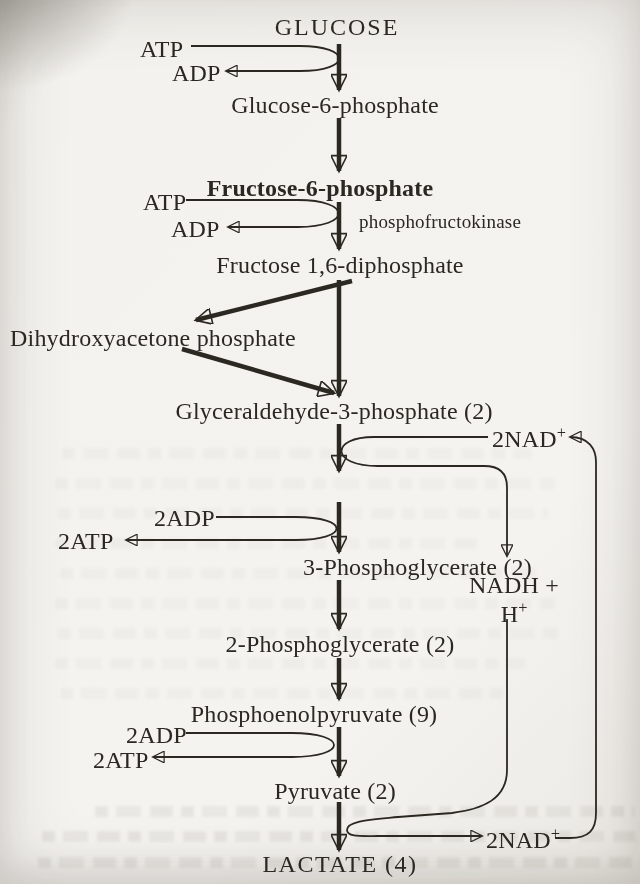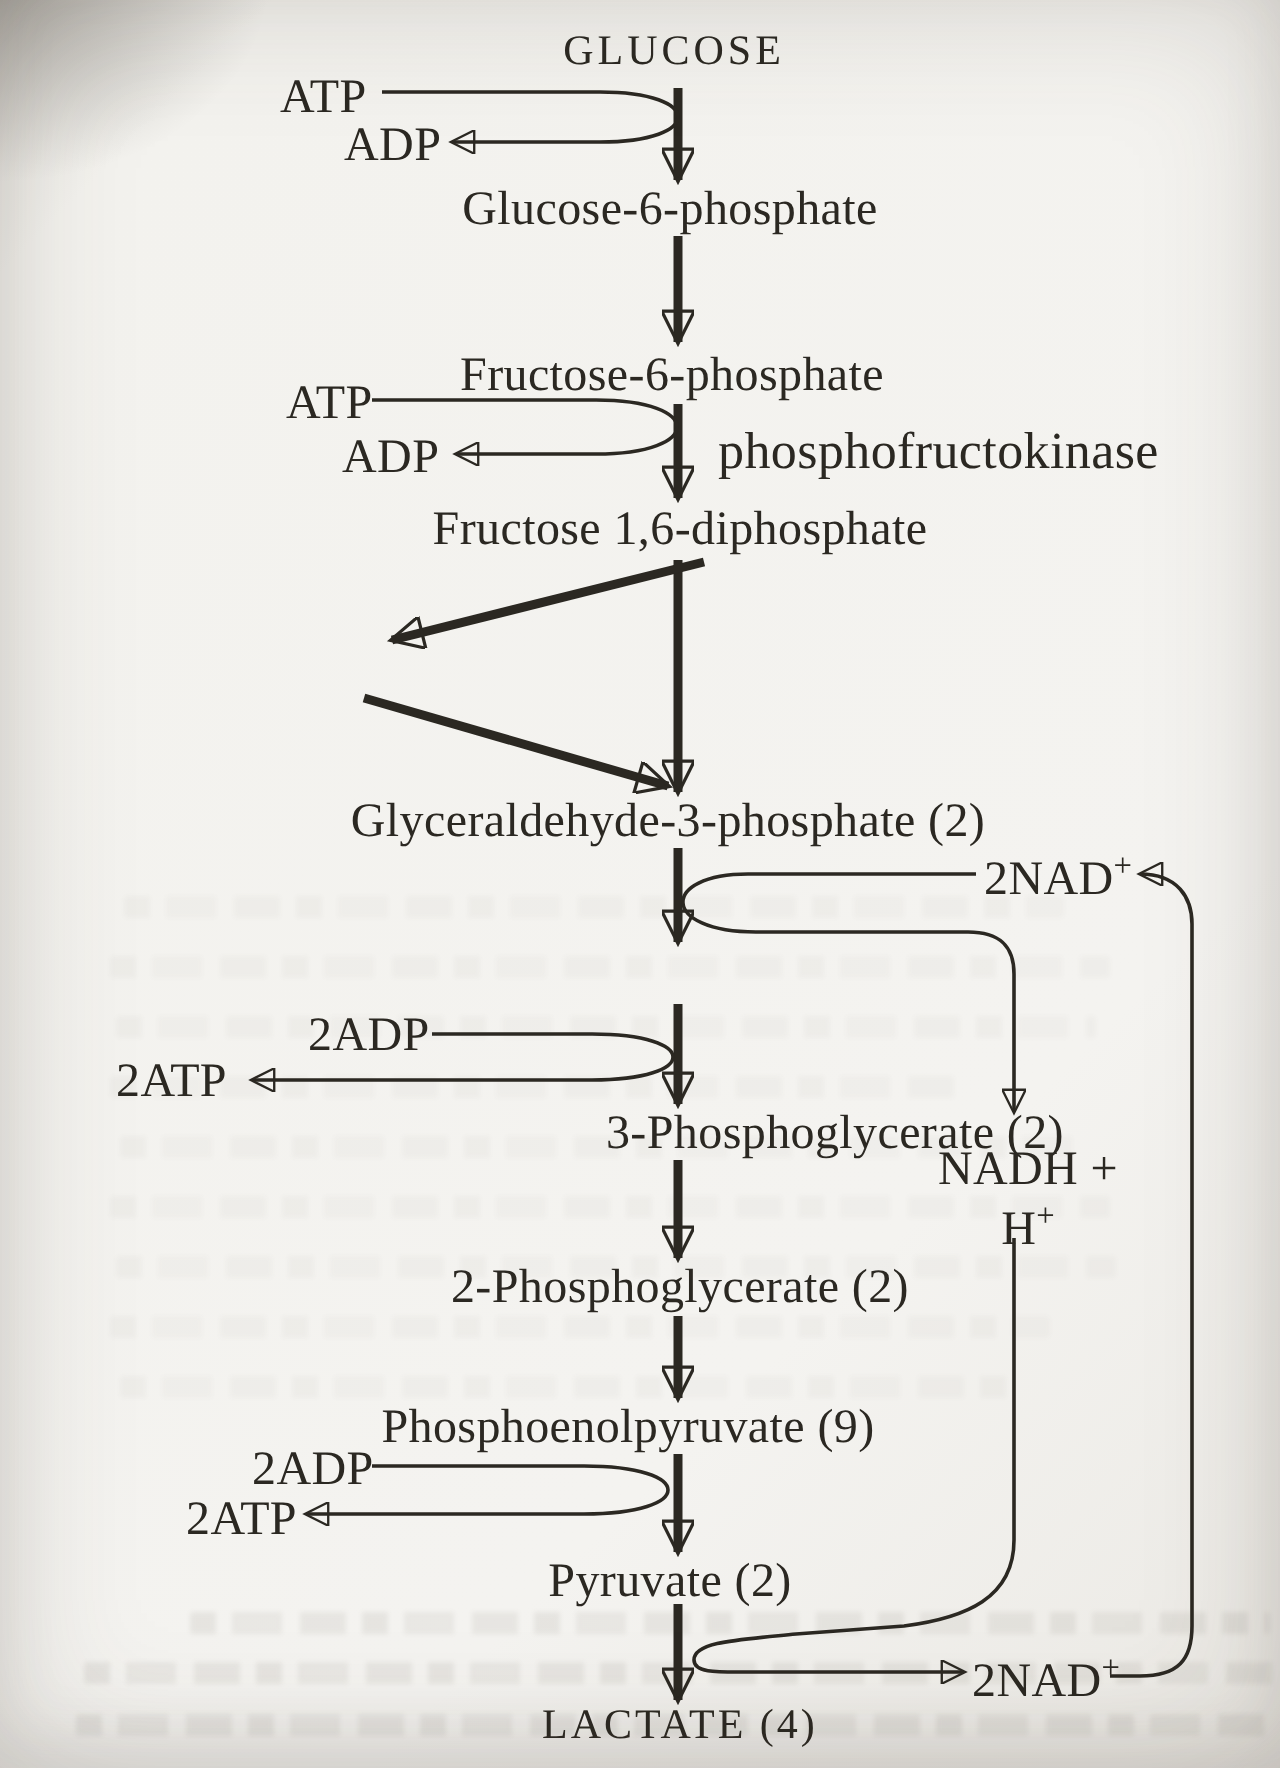--- a/index.html
+++ b/index.html
@@ -24,21 +24,21 @@
   .lines path{fill:none;stroke:#2b2822;}
   .thick{stroke-width:4.5px;}
   .thin{stroke-width:1.8px;stroke:#35322b;}
   .lbl{
     position:absolute;
     font-size:24px;line-height:1.12;
     white-space:nowrap;
     letter-spacing:.2px;
   }
   .center{width:400px;text-align:center;white-space:nowrap;}
-  .caps{font-size:21px;letter-spacing:2px;}
+  .caps{font-size:24px;letter-spacing:2px;}
   sup{font-size:68%;vertical-align:super;letter-spacing:0;}
   .nadh-block{width:118px;text-align:center;white-space:normal;}
   .ghost{
     position:absolute;height:11px;border-radius:2px;
     filter:blur(1.4px);
     background:repeating-linear-gradient(90deg,
       rgba(96,90,78,.55) 0 13px, rgba(96,90,78,0) 13px 21px,
       rgba(96,90,78,.45) 21px 46px, rgba(96,90,78,0) 46px 55px,
       rgba(96,90,78,.5) 55px 78px, rgba(96,90,78,0) 78px 86px);
     pointer-events:none;
@@ -91,30 +91,31 @@
     <path class="thin" d="M186 200 H298 C352 200 352 227 298 227 H228" marker-end="url(#ms)"></path>
     <path class="thin" d="M216 517 H296 C350 517 350 540 296 540 H126" marker-end="url(#ms)"></path>
     <path class="thin" d="M186 733 H292 C348 733 348 757 292 757 H153" marker-end="url(#ms)"></path>
     <path class="thin" d="M488 437 H374 C330 437 330 466 378 466 H484 C501 466 507 474 507 487 V556" marker-end="url(#ms)"></path>
     <path class="thin" d="M507 619 V770 C507 799 483 809 452 813 L398 817 C368 820 347 821 347 830 C347 837 360 836 378 836 H482" marker-end="url(#ms)"></path>
     <path class="thin" d="M555 838 H570 C589 838 596 830 596 813 V462 C596 449 589 437 570 437" marker-end="url(#ms)"></path>
   </svg>
 
   <div class="lbl center caps" style="left:137px;top:14px;">GLUCOSE</div>
   <div class="lbl center" style="left:135px;top:92px;text-align:center;">Glucose-6-phosphate</div>
-  <div class="lbl center" style="left:136px;top:175px;">Fructose-6-phosphate</div>
+  <div class="lbl center" style="left:120px;top:175px;font-weight:bold;">Fructose-6-phosphate</div>
   <div class="lbl center" style="left:140px;top:252px;">Fructose 1,6-diphosphate</div>
+  <div class="lbl" style="left:10px;top:325px;">Dihydroxyacetone phosphate</div>
   <div class="lbl center" style="left:134px;top:398px;">Glyceraldehyde-3-phosphate (2)</div>
   <div class="lbl center" style="left:132px;top:554px;text-align:right;">3-Phosphoglycerate (2)</div>
   <div class="lbl center" style="left:140px;top:631px;">2-Phosphoglycerate (2)</div>
   <div class="lbl center" style="left:114px;top:701px;">Phosphoenolpyruvate (9)</div>
   <div class="lbl center" style="left:135px;top:778px;">Pyruvate (2)</div>
   <div class="lbl center caps" style="left:140px;top:851px;letter-spacing:1.5px;">LACTATE (4)</div>
 
-  <div class="lbl" style="left:359px;top:211px;font-size:26px;">phosphofructokinase</div>
+  <div class="lbl" style="left:359px;top:211px;font-size:19px;">phosphofructokinase</div>
 
   <div class="lbl" style="left:140px;top:36px;">ATP</div>
   <div class="lbl" style="left:172px;top:60px;">ADP</div>
   <div class="lbl" style="left:143px;top:189px;">ATP</div>
   <div class="lbl" style="left:171px;top:216px;">ADP</div>
   <div class="lbl" style="left:154px;top:505px;">2ADP</div>
   <div class="lbl" style="left:58px;top:528px;">2ATP</div>
   <div class="lbl" style="left:126px;top:722px;">2ADP</div>
   <div class="lbl" style="left:93px;top:747px;">2ATP</div>
 

